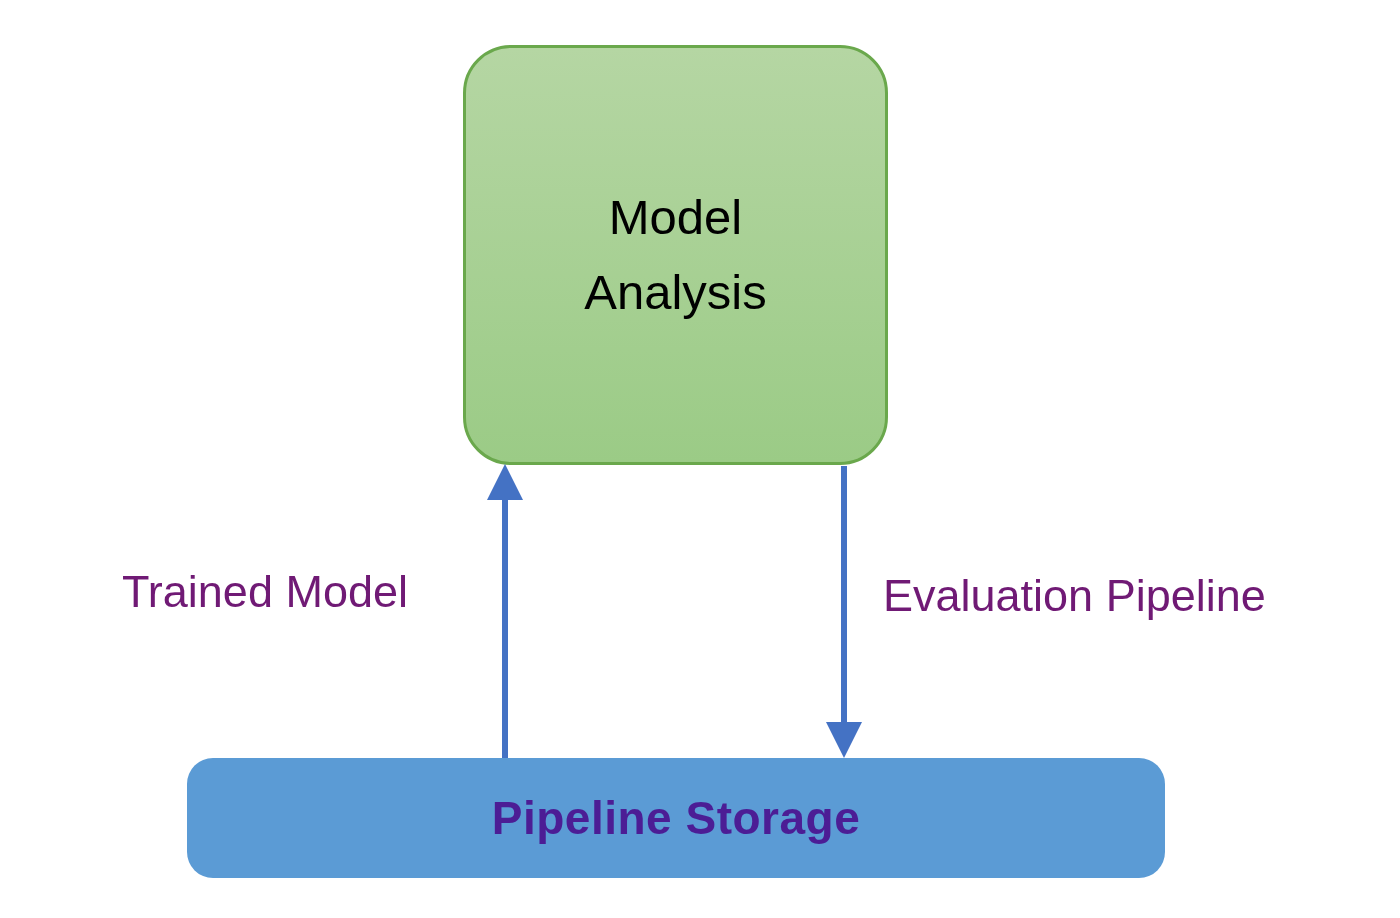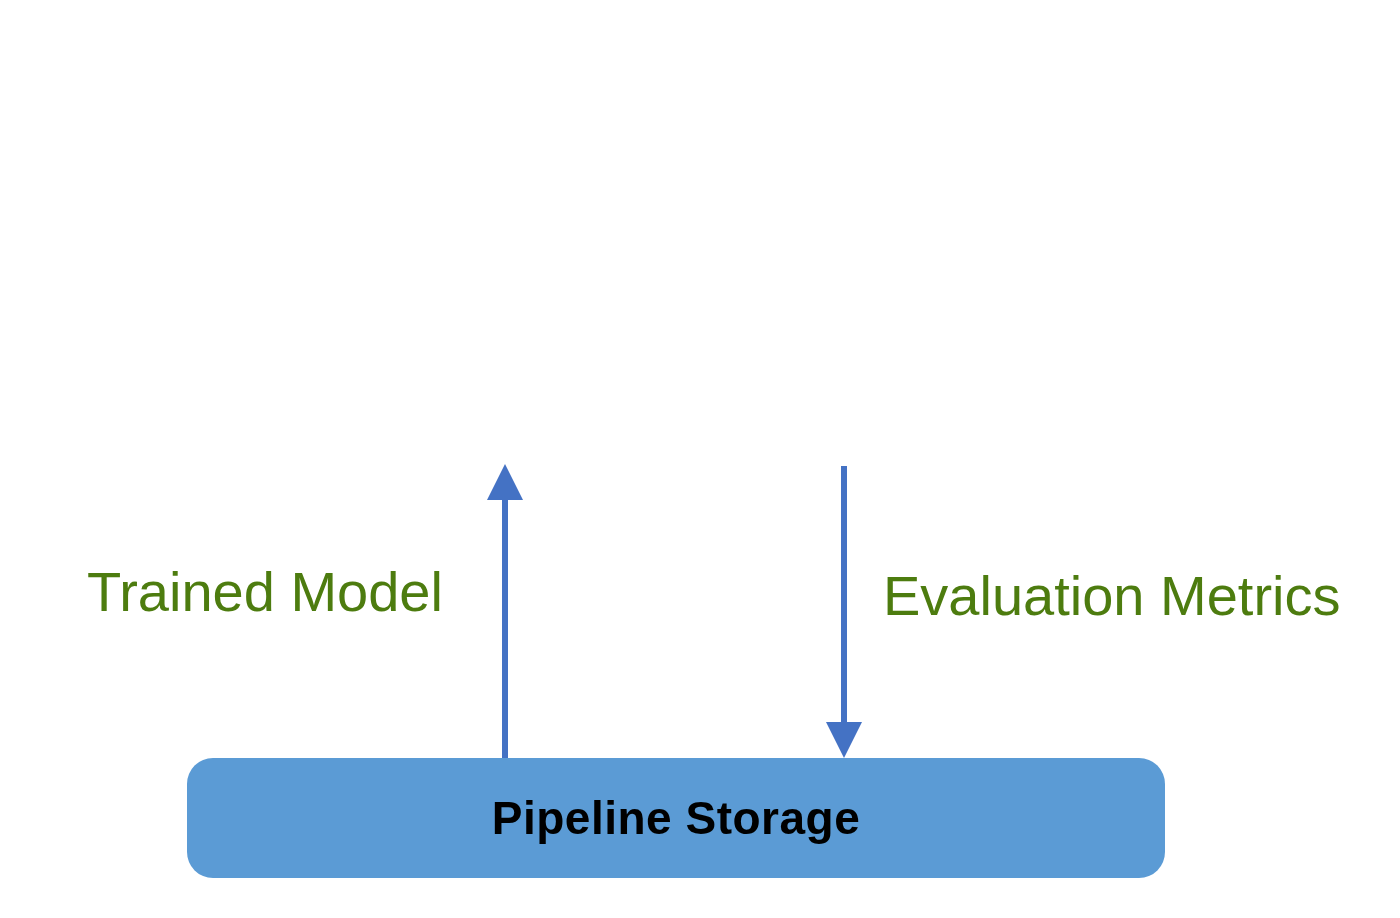--- a/index.html
+++ b/index.html
@@ -43,21 +43,21 @@
     left: 187px;
     top: 758px;
     width: 978px;
     height: 120px;
     box-sizing: border-box;
     background: #5B9BD5;
     border-radius: 26px;
     display: flex;
     align-items: center;
     justify-content: center;
-    color: #000000;
+    color: #4c1d95;
     font-size: 46px;
     font-weight: 600;
     letter-spacing: 0.5px;
   }
   .arrow-svg {
     position: absolute;
     overflow: visible;
   }
   .arrow-up-svg {
     left: 485px;
@@ -66,22 +66,22 @@
     height: 294px;
   }
   .arrow-down-svg {
     left: 824px;
     top: 466px;
     width: 40px;
     height: 292px;
   }
   .edge-label {
     position: absolute;
-    color: #4d7c0f;
-    font-size: 56px;
+    color: #701a75;
+    font-size: 45px;
   }
   .edge-label-left {
     left: 55px;
     top: 550px;
     width: 420px;
     text-align: center;
     line-height: 84px;
   }
   .edge-label-right {
     left: 883px;
@@ -89,36 +89,40 @@
     width: 480px;
     text-align: left;
     line-height: 76px;
   }
 </style>
 </head>
 <body>
 
 <div class="canvas">
 
+  <div class="node-model-analysis">
+    <div>Model</div>
+    <div>Analysis</div>
+  </div>
 
   <svg class="arrow-svg arrow-up-svg" viewBox="0 0 40 294" xmlns="http://www.w3.org/2000/svg">
     <line x1="20" y1="294" x2="20" y2="30" stroke-width="6" stroke="#4472C4"></line>
     <polygon points="20,0 38,36 2,36" fill="#4472C4"></polygon>
   </svg>
 
   <svg class="arrow-svg arrow-down-svg" viewBox="0 0 40 292" xmlns="http://www.w3.org/2000/svg">
     <line x1="20" y1="0" x2="20" y2="262" stroke-width="6" stroke="#4472C4"></line>
     <polygon points="20,292 2,256 38,256" fill="#4472C4"></polygon>
   </svg>
 
   <div class="edge-label edge-label-left">
     <div>Trained Model</div>
   </div>
 
   <div class="edge-label edge-label-right">
-    <div>Evaluation Metrics</div>
+    <div>Evaluation Pipeline</div>
   </div>
 
   <div class="node-pipeline-storage">
     <div>Pipeline Storage</div>
   </div>
 
 </div>
 
 </body></html>

